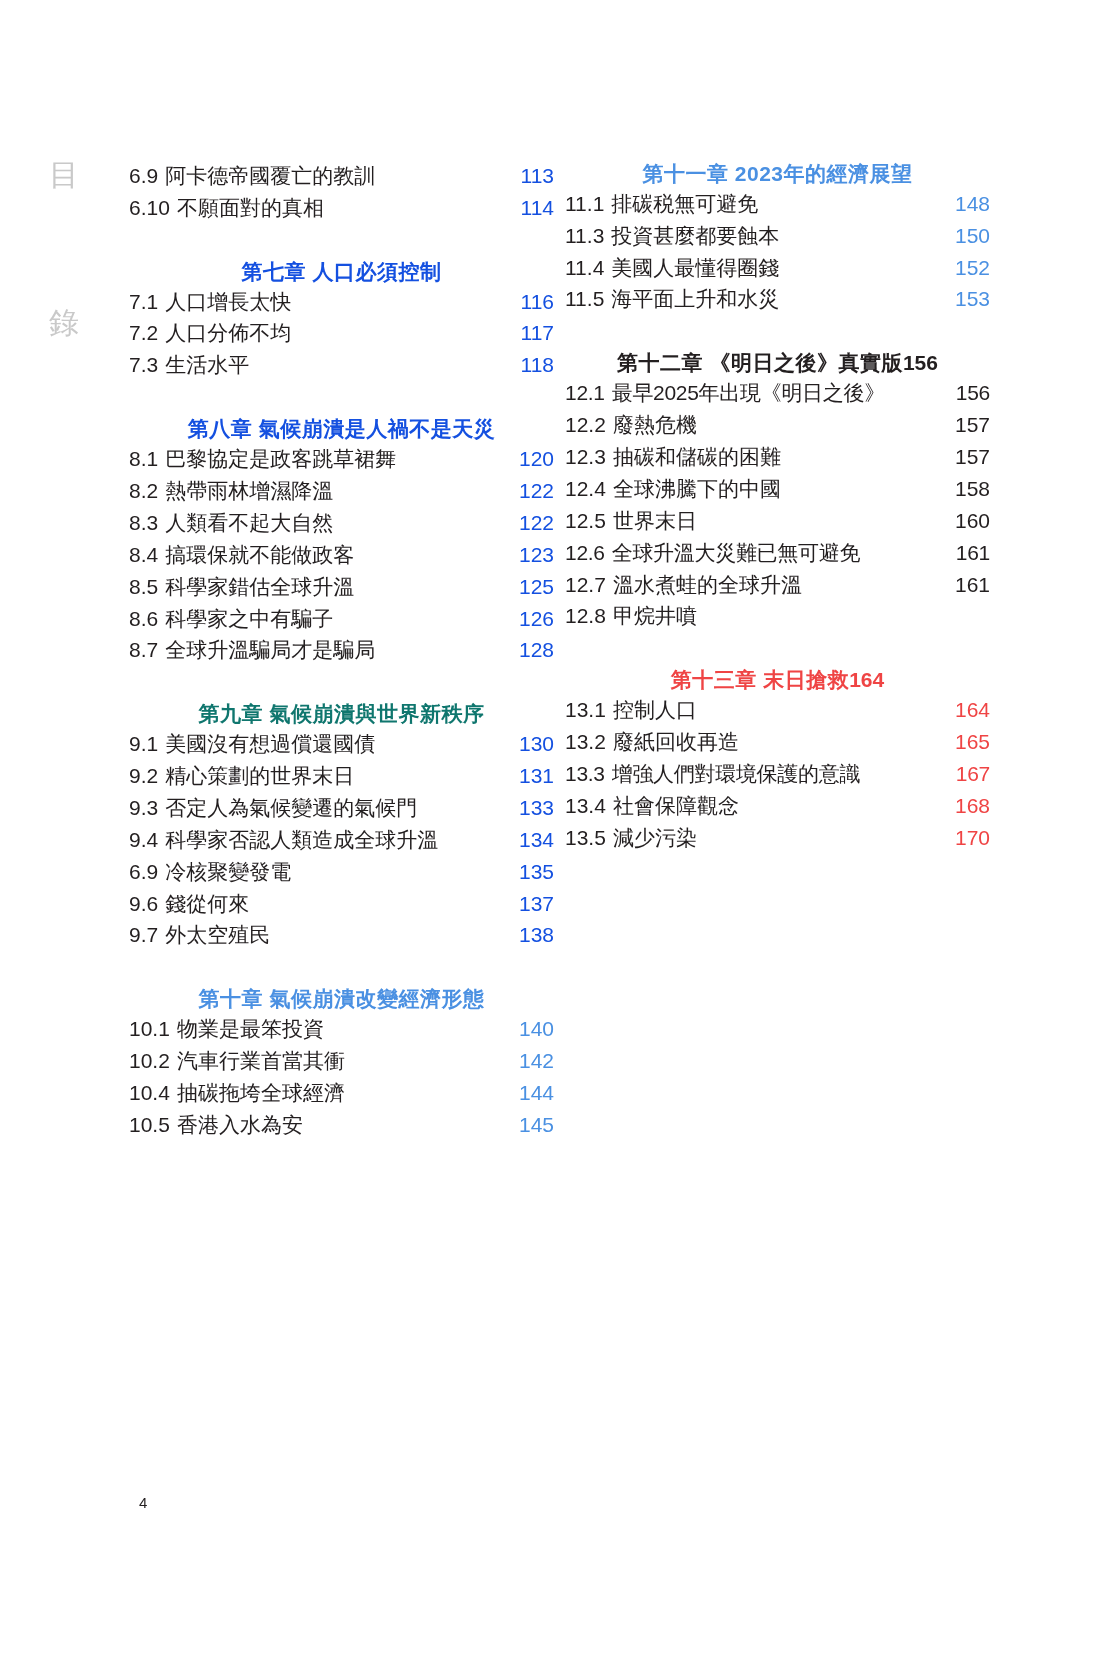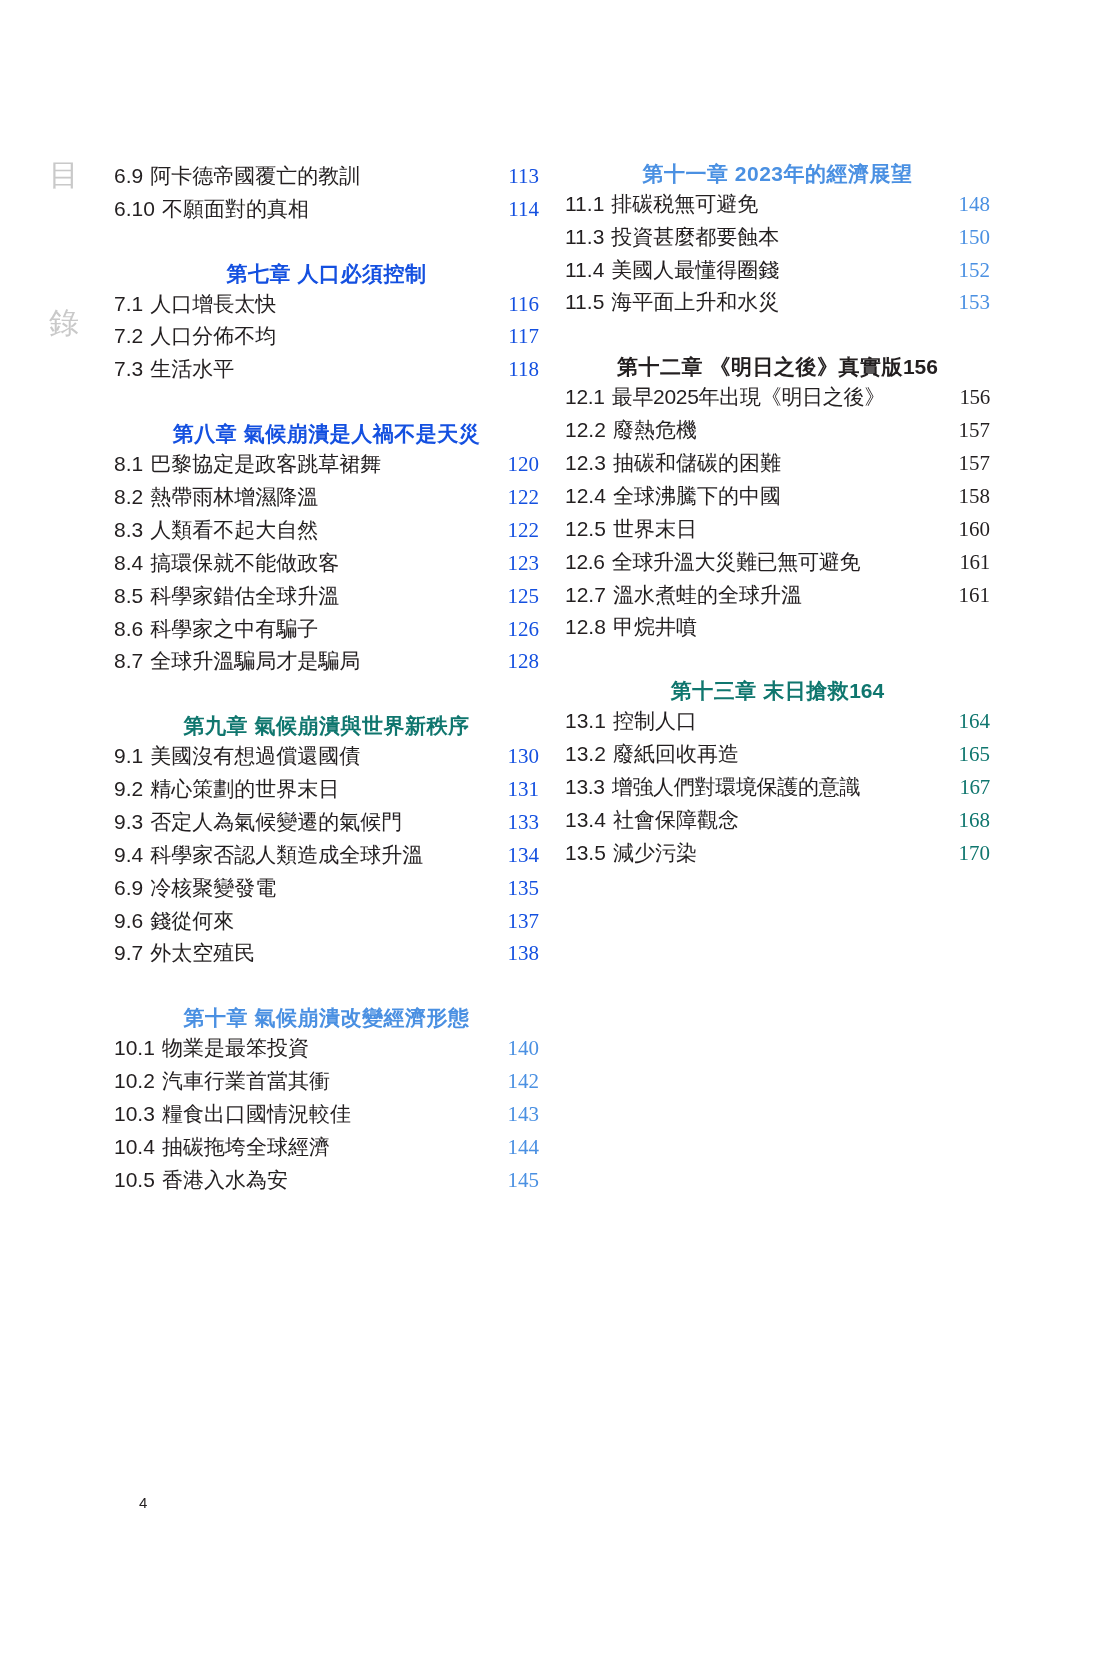--- a/index.html
+++ b/index.html
@@ -33,21 +33,21 @@
   }
   .side-label div {
     margin-bottom: 118px;
   }
   
   .col {
     position: absolute;
     top: 160px;
   }
   .col-left {
-    left: 114px;
+    left: 129px;
     width: 425px;
   }
   .col-right {
     left: 565px;
     width: 425px;
   }
   .chapter {
     font-size: 21px;
     font-weight: bold;
     line-height: 1.32;
@@ -72,29 +72,28 @@
     margin-right: 7px;
   }
   .entry .title {
     flex: 1 1 auto;
     overflow: hidden;
   }
   .entry .page-no {
     flex: 0 0 auto;
     text-align: left;
     margin-left: 0;
-    font-family: Liberation Serif, serif;
   }
   .gap-lg { height: 34px; }
 
   .blue    { color: #1450e0; }
   .lightblue { color: #4a90e2; }
   .midblue { color: #0f766e; }
   .dark    { color: #231f20; }
-  .red     { color: #0f766e; }
+  .red     { color: #ef4444; }
 
   .folio {
     position: absolute;
     left: 139px;
     top: 1494px;
     font-size: 15px;
     color: #231f20;
   }
   .nowrap-tight { letter-spacing: -0.3px; }
 </style>
@@ -228,25 +227,20 @@
         <span class="num dark">10.1</span>
         <span class="title dark">物業是最笨投資</span>
         <span class="page-no lightblue">140</span>
       </div>
       <div class="entry">
         <span class="num dark">10.2</span>
         <span class="title dark">汽車行業首當其衝</span>
         <span class="page-no lightblue">142</span>
       </div>
       <div class="entry">
-        <span class="num dark">10.3</span>
-        <span class="title dark">糧食出口國情況較佳</span>
-        <span class="page-no lightblue">143</span>
-      </div>
-      <div class="entry">
         <span class="num dark">10.4</span>
         <span class="title dark">抽碳拖垮全球經濟</span>
         <span class="page-no lightblue">144</span>
       </div>
       <div class="entry">
         <span class="num dark">10.5</span>
         <span class="title dark">香港入水為安</span>
         <span class="page-no lightblue">145</span>
       </div>
     </div>

